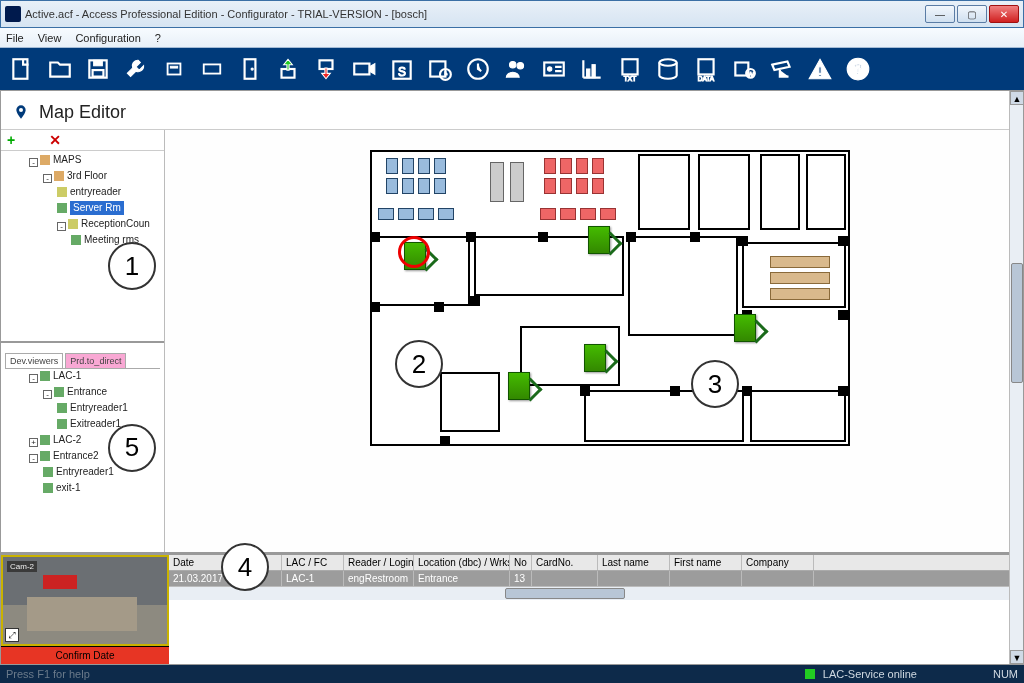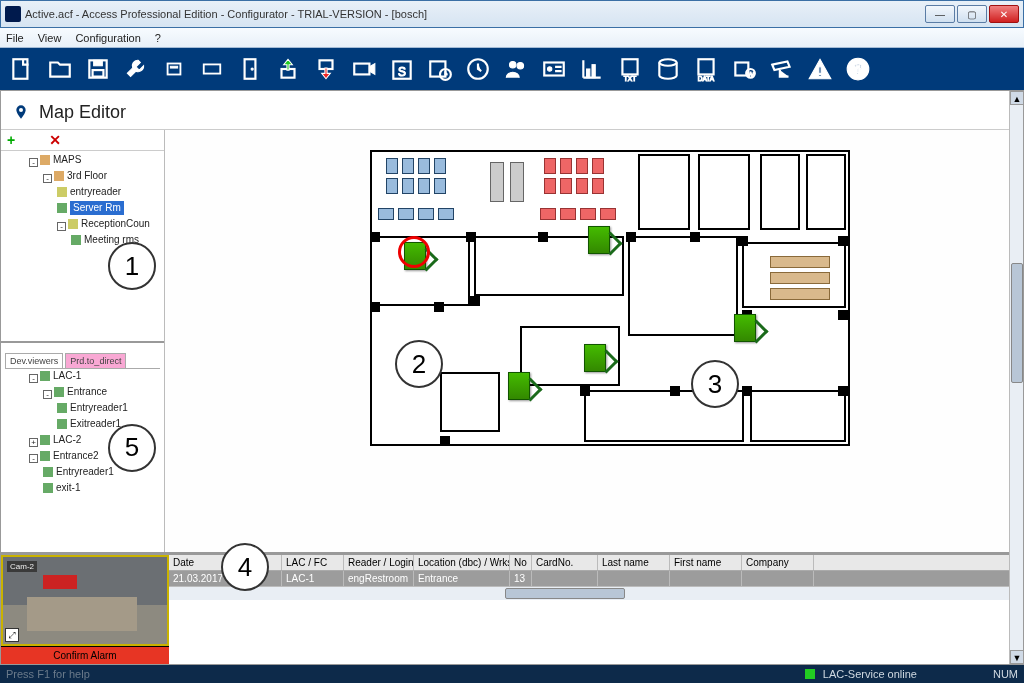--- a/index.html
+++ b/index.html
@@ -459,21 +459,21 @@
       </div>
     </div>
 
     <div class="lower-row">
       <div style="width:168px; display:flex; flex-direction:column;">
         <div class="camera-box" style="flex:1">
           <div class="snap"></div>
           <span class="tag">Cam-2</span>
           <span class="expand">⤢</span>
         </div>
-        <div class="confirm-btn">Confirm Alarm</div>
+        <div class="confirm-btn">Confirm Date</div>
       </div>
       <div class="log-panel-wrap">
         <div class="log-panel">
           <div class="log-head">
             <div class="col-date">Date</div>
             <div class="col-lac">LAC / FC</div>
             <div class="col-reader">Reader / Login</div>
             <div class="col-loc">Location (dbc) / Wrkst.</div>
             <div class="col-no">No</div>
             <div class="col-card">CardNo.</div>

